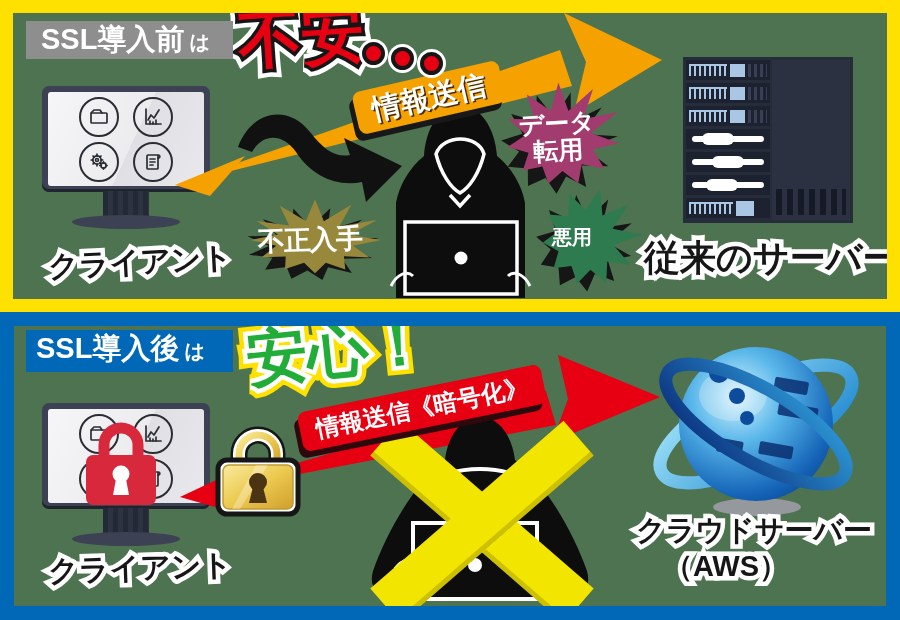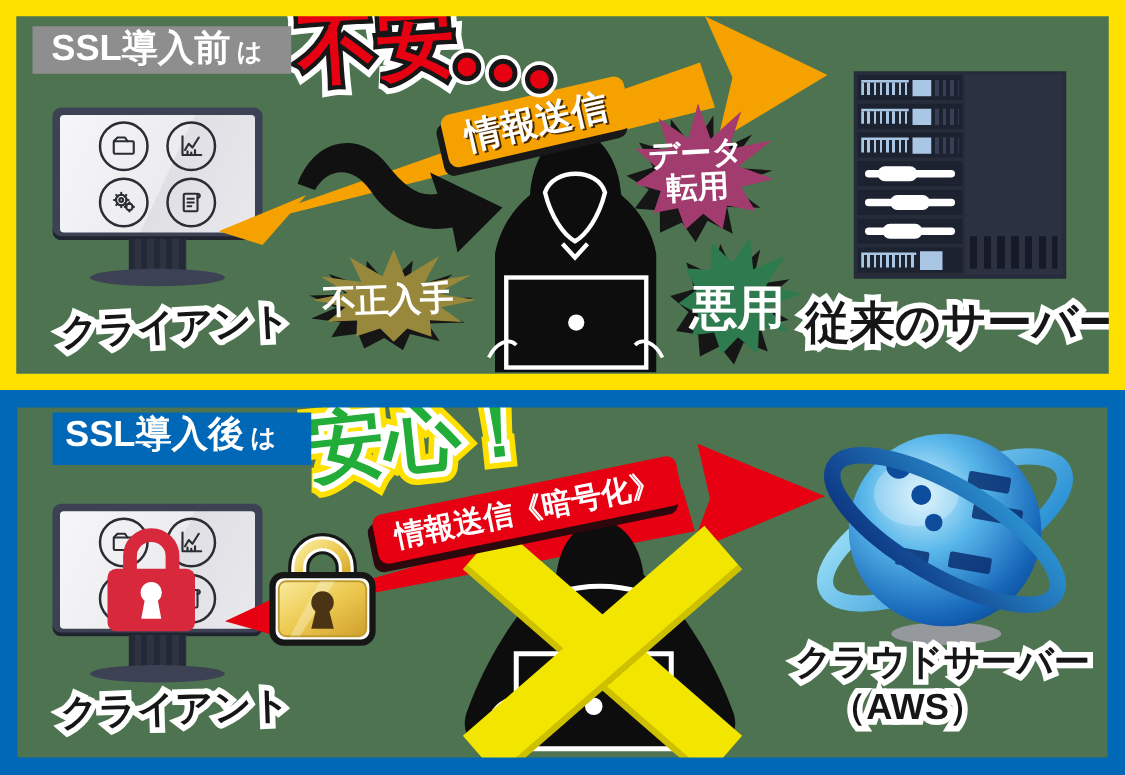--- a/index.html
+++ b/index.html
@@ -10,21 +10,21 @@
   
   .frame{position:absolute;left:0;width:900px;pointer-events:none;}
   #frame-before{top:0;height:312px;border:13px solid var(--yellow,#ffe100);}
   #frame-after{top:312px;height:308px;border:14px solid var(--blue,#0068b7);}
 
   
   .hdr{position:absolute;display:flex;align-items:baseline;gap:5px;padding:3px 10px;color:#fff;font-weight:900;}
   .hdr .main{font-size:29px;line-height:1.1;}
   .hdr .prt{font-size:20px;}
   #hdr1{left:26px;top:21px;width:207px;height:38px;background:var(--gray,#8e8e8e);padding-left:15px;}
-  #hdr2{left:26px;top:330px;width:207px;height:42px;background:var(--blue,#0068b7);margin-left:16px;}
+  #hdr2{left:26px;top:330px;width:207px;height:42px;background:var(--blue,#0068b7);}
 
   
   .word{position:absolute;font-weight:900;line-height:1;white-space:nowrap;}
   .word .s1,.word .s2{position:absolute;left:0;top:0;}
   .word .s3{position:relative;}
   .fuan{left:238px;top:6px;font-size:63px;transform:rotate(-4deg);}
   .fuan .s1{-webkit-text-stroke:16px #fff;color:#fff;}
   .fuan .s2{-webkit-text-stroke:7px #161616;color:#161616;}
   .fuan .s3{color:var(--red,#e60012);}
   .anshin{left:246px;top:320px;font-size:61px;transform:rotate(-6deg);}
@@ -170,21 +170,21 @@
   <svg class="abs" style="left:243px;top:197px;" width="145" height="90" viewBox="0 0 145 90">
     <polygon fill="#161616" points="129.1,60.9 99.2,61.7 108.8,75.9 85.0,70.2 79.4,83.1 64.4,73.4 48.4,81.8 43.6,70.0 22.1,72.8 29.4,60.8 5.9,57.7 26.0,49.1 4.5,39.3 33.6,38.6 20.1,22.2 49.0,31.9 50.4,11.5 67.3,30.3 87.3,11.3 84.4,33.6 119.2,22.4 96.7,40.9 135.7,41.1 101.7,50.8"></polygon>
     <polygon fill="var(--olive)" points="138.0,43.0 109.9,48.7 126.5,60.6 100.9,59.2 102.3,72.4 82.8,65.7 72.0,76.3 61.1,65.8 42.1,72.0 42.7,59.4 18.6,60.3 33.3,48.8 7.6,43.0 35.0,37.4 13.5,24.1 46.2,28.5 36.8,8.8 62.9,24.0 72.0,2.5 80.9,24.3 108.3,7.8 96.5,29.2 133.9,23.0 106.5,37.8"></polygon>
   </svg>
   <div class="burst-text" style="left:258px;top:226px;font-size:27px;letter-spacing:-1px;transform:rotate(-2deg);">不正入手</div>
 
   <svg class="abs" style="left:530px;top:186px;" width="115" height="112" viewBox="0 0 115 112">
     <polygon fill="#161616" points="101.0,69.9 77.9,74.6 84.2,95.1 64.8,88.1 57.2,105.6 45.7,91.1 29.9,99.2 28.5,81.6 10.8,78.8 20.8,63.6 6.2,50.7 25.6,45.1 19.0,24.0 40.0,33.6 46.2,9.1 57.5,32.9 78.2,13.6 71.6,42.0 101.7,37.3 78.0,57.0"></polygon>
     <polygon fill="var(--burstgreen)" points="100.6,79.1 77.3,75.6 76.2,97.1 60.4,83.8 47.3,97.6 41.4,80.0 23.7,82.2 28.5,65.2 12.8,56.5 27.5,45.7 18.2,28.6 38.3,29.9 39.3,7.9 55.7,24.1 70.0,3.2 72.5,29.4 98.5,18.4 82.6,42.8 112.5,48.7 83.4,59.1"></polygon>
   </svg>
-  <div class="burst-text" style="left:552px;top:227px;font-size:38px;">悪用</div>
+  <div class="burst-text" style="left:552px;top:227px;font-size:20px;">悪用</div>
 
   <div class="server">
     <div class="srv-left">
       <div class="u">
           <span class="stripes"></span>
           <span class="sq"></span>
           <span class="side"></span>
         </div>
       <div class="u">
           <span class="stripes"></span>

